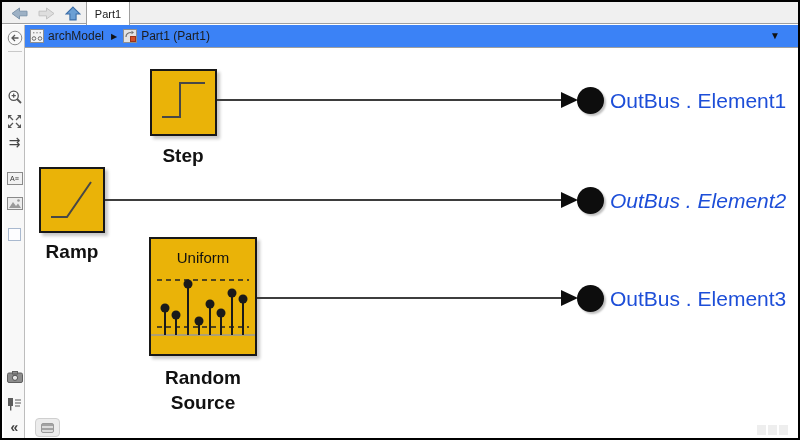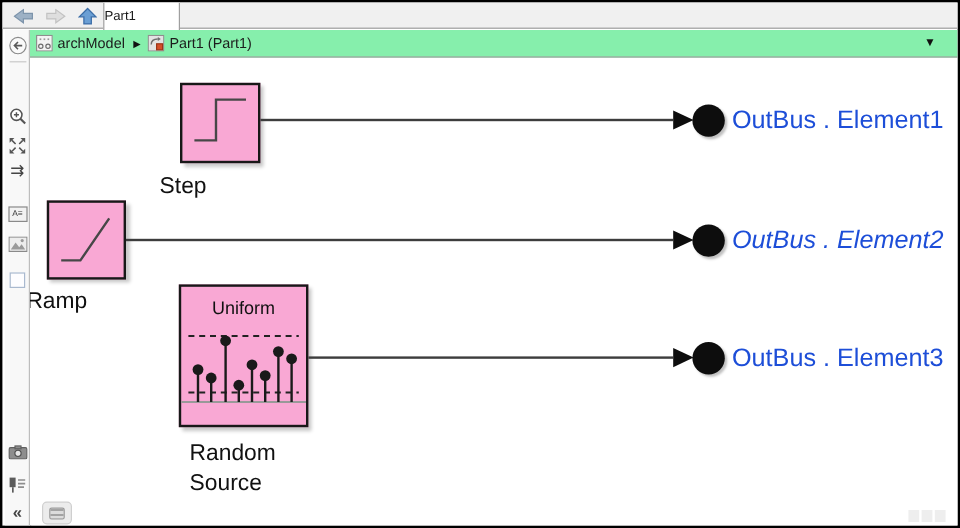--- a/index.html
+++ b/index.html
@@ -8,29 +8,29 @@
     position:relative; width:800px; height:440px;
     border:2px solid #000; background:#fff; overflow:hidden;
   }
   
   .tabbar {
     position:absolute; left:0; top:0; width:796px; height:22px;
     background:#f0f0f0; border-bottom:1px solid #9f9f9f; z-index:1;
   }
   .navicon { position:absolute; top:5px; width:17px; height:13px; cursor:default; }
   .tab {
-    position:absolute; left:84px; top:0; width:64px; height:23px; z-index:3;
+    position:absolute; left:84px; top:0; width:44px; height:23px; z-index:3;
     background:#fff; border-left:1px solid #9f9f9f; border-right:1px solid #9f9f9f;
-    display:flex; align-items:center; justify-content:flex-start;
+    display:flex; align-items:center; justify-content:center;
     font-size:11px; color:#1a1a1a;
   }
   
   .breadcrumb {
     position:absolute; left:23px; top:23px; width:773px; height:23px;
-    background:#86efac; border-bottom:1px solid #9f9f9f; z-index:2;
+    background:#3b82f6; border-bottom:1px solid #9f9f9f; z-index:2;
     display:flex; align-items:center; padding-left:5px;
     font-size:12px; color:#1c1c1c;
   }
   .crumb-icon { width:14px; height:14px; margin-right:4px; flex:0 0 auto; }
   .crumb-sep { font-size:8px; color:#111; margin:0 6px 0 7px; }
   .crumb-dropdown { position:absolute; right:18px; top:5px; font-size:10px; color:#111; }
   
   .palette {
     position:absolute; left:2px; top:23px; width:21px; height:413px;
     background:#f8f8f8; border-right:1px solid #bdbdbd; z-index:2;
@@ -38,25 +38,25 @@
   .pal { position:absolute; left:0; width:21px; text-align:center; color:#444; }
   .pal-sep { position:absolute; left:4px; top:26px; width:14px; height:1px; background:#c9c9c9; }
   .glyph-box {
     display:inline-block; border:1px solid #8a8a8a; background:#f2f2f2;
     font-size:7px; line-height:11px; color:#333; width:16px; height:13px;
   }
   .blue-square { display:inline-block; width:13px; height:13px; border:1px solid #a9b9cf; background:#fdfdff; }
   
   .canvas { position:absolute; left:24px; top:46px; width:772px; height:390px; background:#fff; }
   .block {
-    position:absolute; background:#f9a8d4; border:2px solid #181818;
+    position:absolute; background:#eab308; border:2px solid #181818;
     box-shadow:3px 3px 3px rgba(0,0,0,0.22);
   }
   .block-label {
-    position:absolute; text-align:left; font-size:19px; color:#111; line-height:25px;
+    position:absolute; text-align:center; font-size:19px; color:#111; line-height:25px;font-weight:bold;
   }
   .signal { position:absolute; height:2px; background:#3d3d3d; }
   .port-arrow {
     position:absolute; width:0; height:0;
     border-top:8px solid transparent; border-bottom:8px solid transparent;
     border-left:17px solid #0d0d0d;
   }
   .port-circle {
     position:absolute; width:27px; height:27px; border-radius:50%;
     background:#0d0d0d; box-shadow:2px 2px 2px rgba(0,0,0,0.25);

